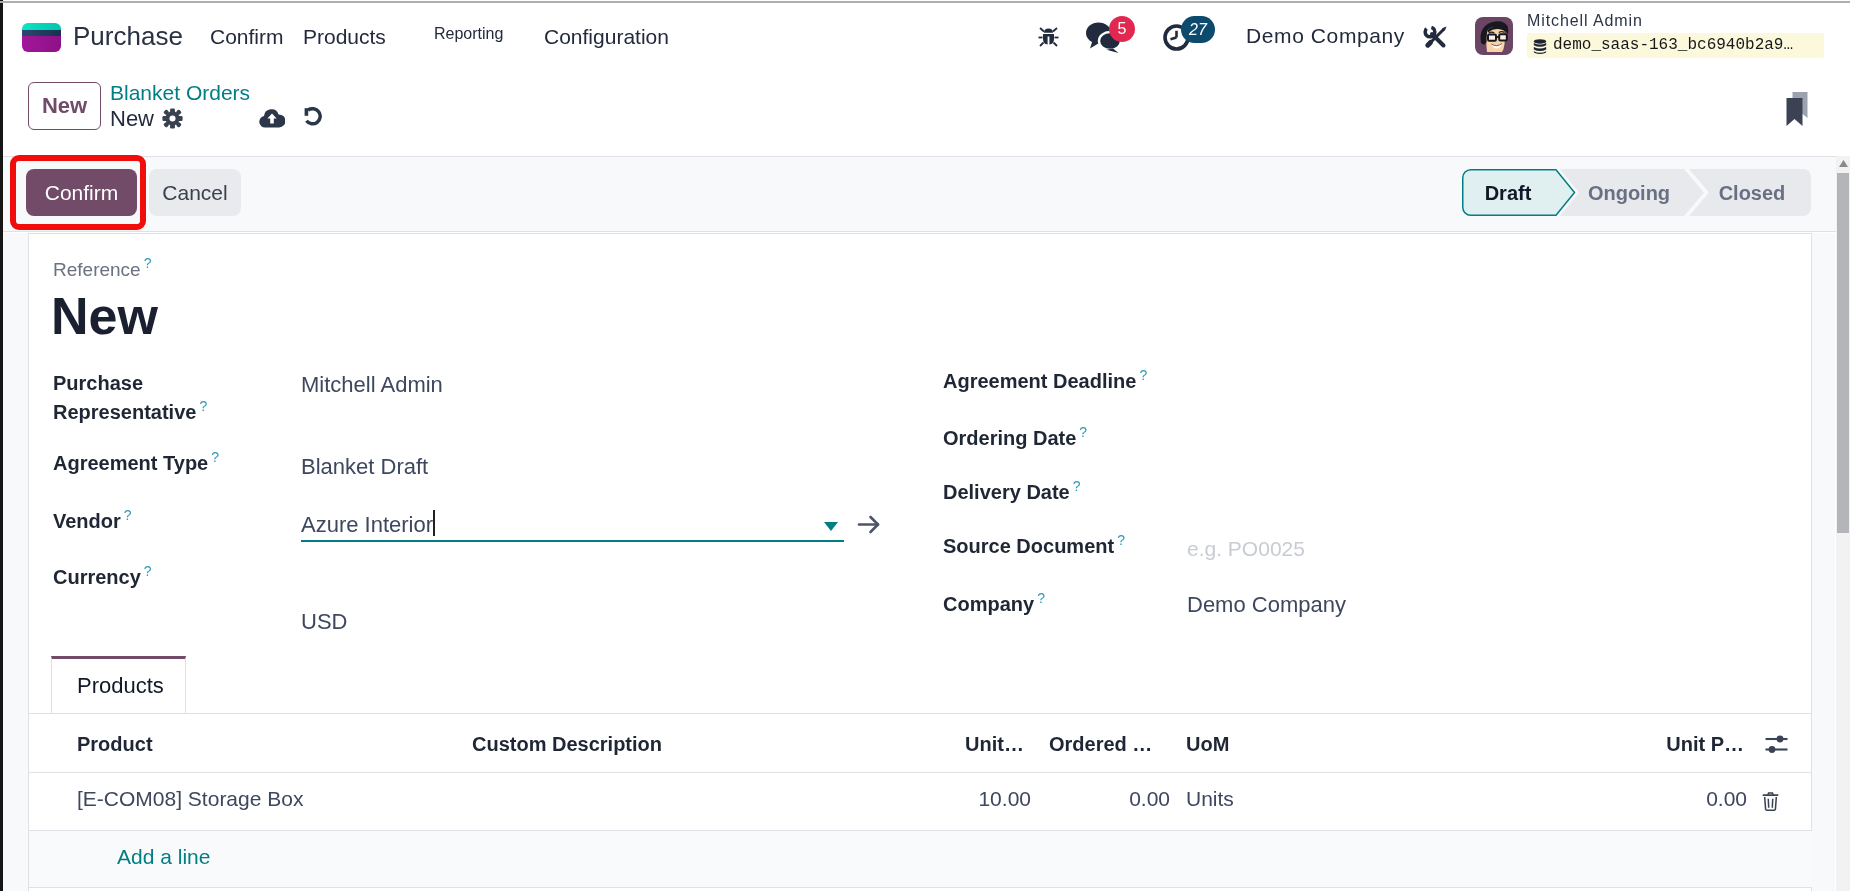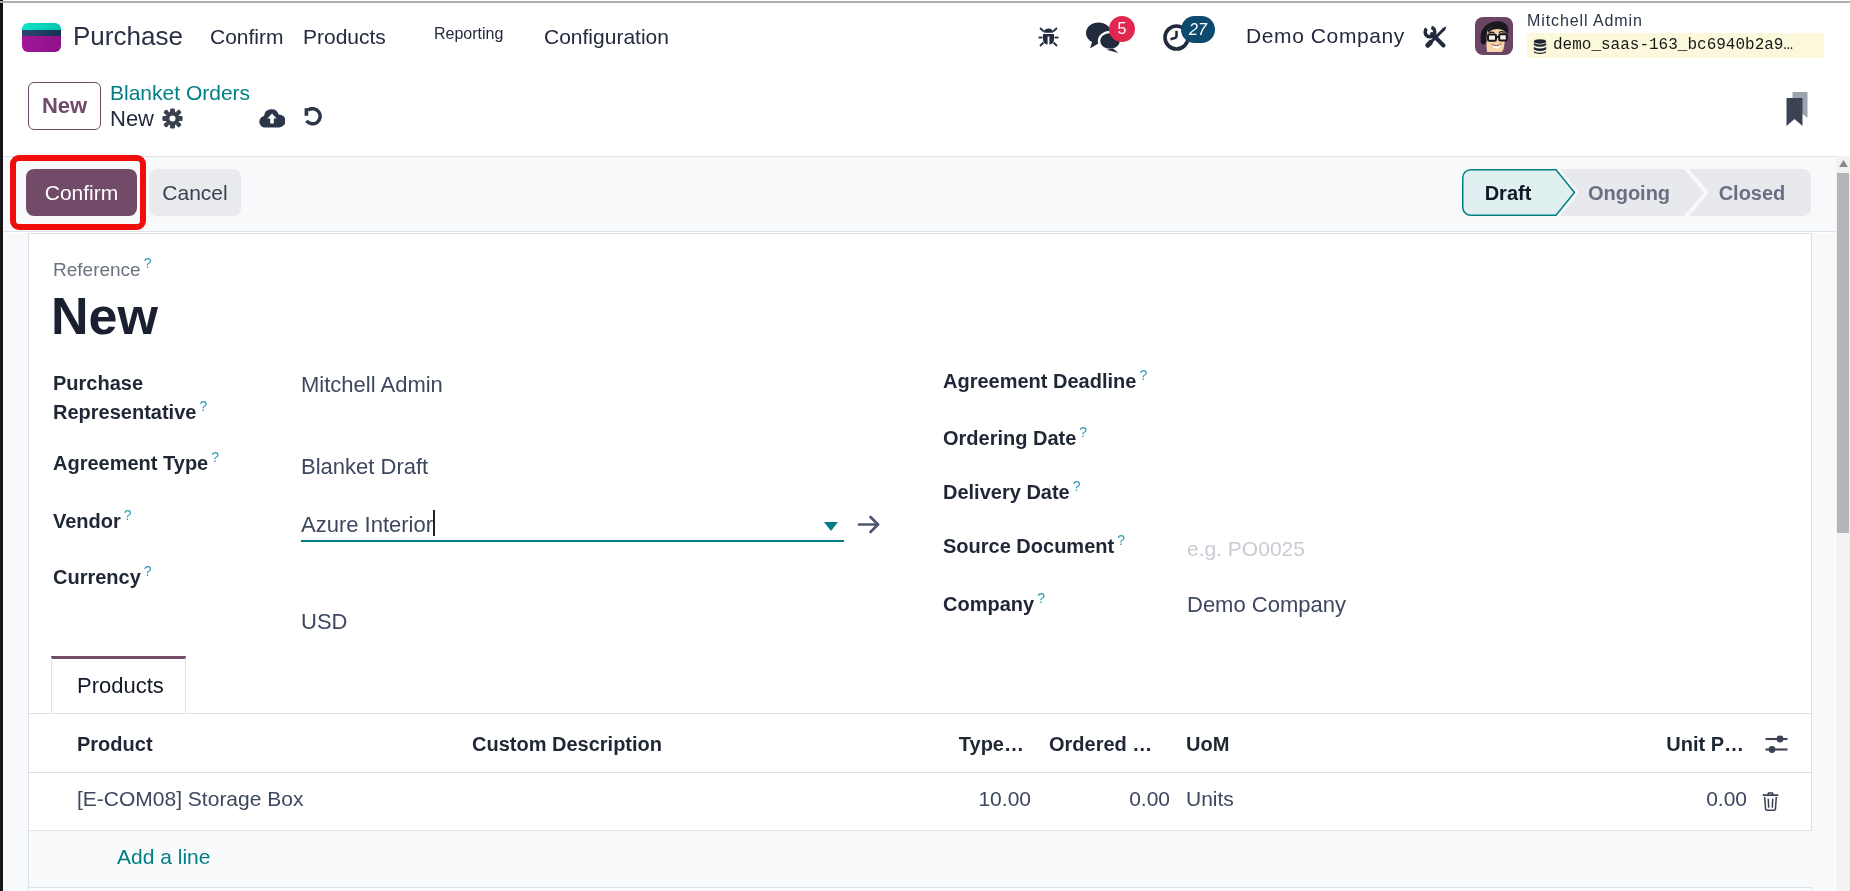--- a/index.html
+++ b/index.html
@@ -182,21 +182,21 @@
 <div class="abs" style="left:1187px;top:537px;font-size:21px;color:#C8CCD3;">e.g. PO0025</div>
 <div class="abs lbl" style="left:943px;top:593px;">Company<span class="sup">?</span></div>
 <div class="abs val" style="left:1187px;top:592px;">Demo Company</div>
 
 <div class="abs" style="left:29px;top:713px;width:1783px;height:1px;background:#DEE2E6;"></div>
 <div class="abs" style="left:51px;top:656px;width:135px;height:57px;background:#fff;border-left:1px solid #DEE2E6;border-right:1px solid #DEE2E6;border-top:3px solid #714B67;"></div>
 <div class="abs" style="left:77px;top:673px;font-size:22px;color:#111827;">Products</div>
 
 <div class="abs b" style="left:77px;top:733px;font-size:20px;color:#1F2735;">Product</div>
 <div class="abs b" style="left:472px;top:733px;font-size:20px;color:#1F2735;">Custom Description</div>
-<div class="abs b" style="left:824px;top:733px;width:200px;text-align:right;font-size:20px;color:#1F2735;">Type…</div>
+<div class="abs b" style="left:824px;top:733px;width:200px;text-align:right;font-size:20px;color:#1F2735;">Unit…</div>
 <div class="abs b" style="left:1049px;top:733px;font-size:20px;color:#1F2735;">Ordered …</div>
 <div class="abs b" style="left:1186px;top:733px;font-size:20px;color:#1F2735;text-align:center;">UoM</div>
 <div class="abs b" style="left:1544px;top:733px;width:200px;text-align:right;font-size:20px;color:#1F2735;">Unit P…</div>
 
 <svg class="abs" style="left:1765px;top:735px;" width="23" height="19" viewBox="0 0 23 19">
   <g stroke="#3A4254" stroke-width="2.1">
     <line x1="0.5" y1="4" x2="22.5" y2="4"></line>
     <line x1="0.5" y1="14.5" x2="22.5" y2="14.5"></line>
   </g>
   <circle cx="15" cy="4" r="3.4" fill="#3A4254"></circle>

